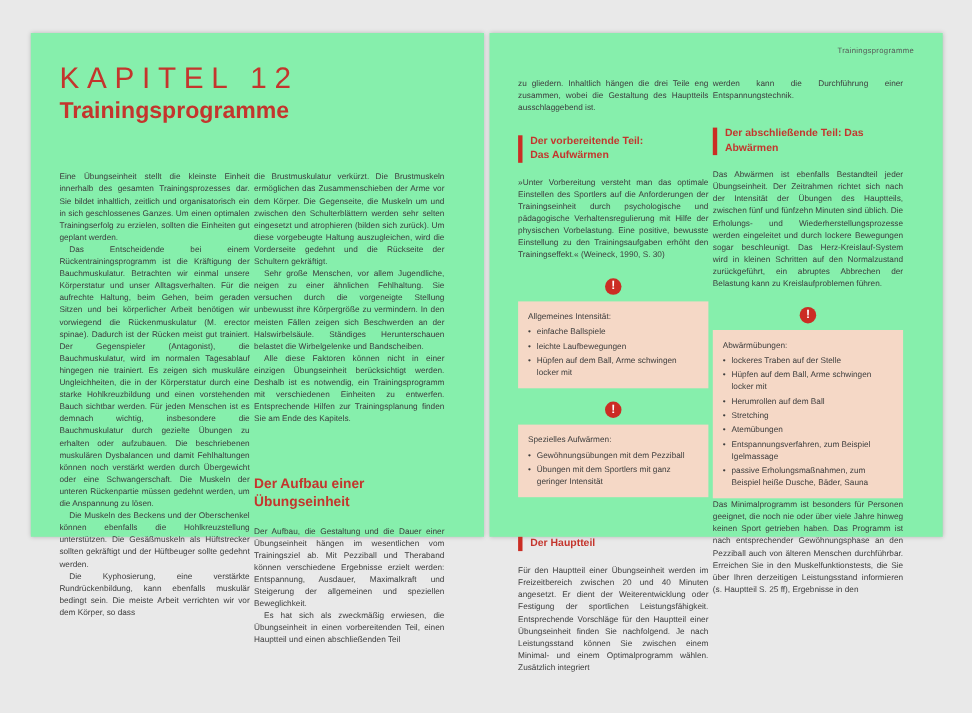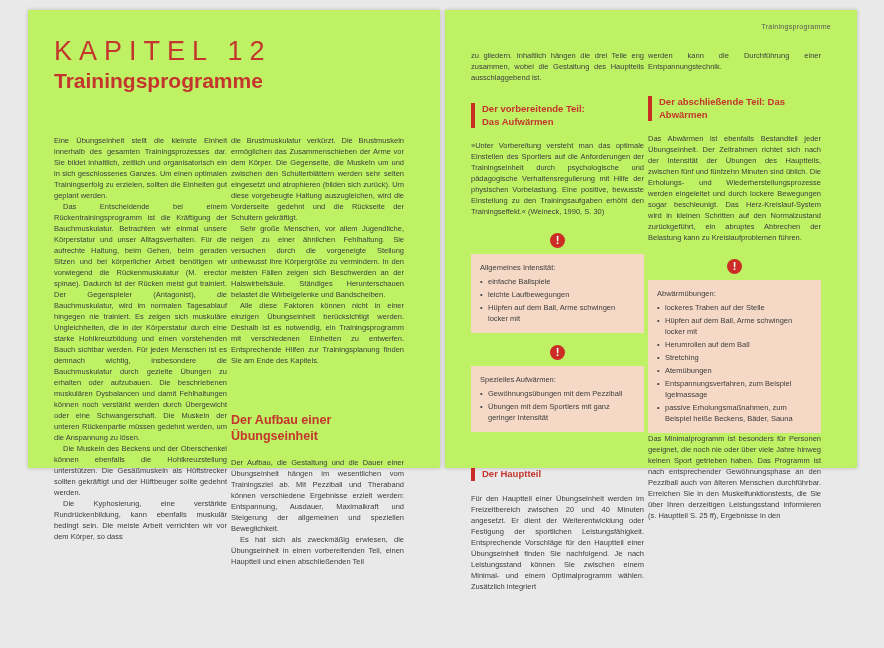--- a/index.html
+++ b/index.html
@@ -4,23 +4,23 @@
 <style>
   html,body { margin:0; padding:0; }
   body {
     width:884px; height:648px; overflow:hidden;
     background:#e9e9e9;
     font-family:"Liberation Sans", sans-serif;
     -webkit-font-smoothing:antialiased;
   }
   .spread { display:flex; gap:5px; padding:10px 0 0 28px; }
   .page {
-    width:412px; height:458px; background:#bef264;
+    width:412px; height:458px; background:#86efac;
     box-shadow:0 0 4px rgba(0,0,0,.22);
-    box-sizing:border-box; position:relative;
+    box-sizing:border-box; position:relative;margin-top:20px;
   }
   .page-inner { padding:26px 26px 0; }
   .page.right .page-inner { padding:13px 26px 0; }
 
   .chapter-label { font-size:27px; letter-spacing:7px; color:#c4352d; }
   .chapter-title { font-size:21px; font-weight:bold; color:#c4352d; margin-top:2px; }
 
   .running-header { text-align:right; font-size:7px; color:#555; letter-spacing:.3px; }
 
   .columns { display:flex; gap:4px; }
@@ -148,21 +148,21 @@
           <div class="alert">!</div>
           <div class="note-box">
             <div class="note-title">Abwärmübungen:</div>
             <ul class="note-list">
               <li>lockeres Traben auf der Stelle</li>
               <li>Hüpfen auf dem Ball, Arme schwingen locker mit</li>
               <li>Herumrollen auf dem Ball</li>
               <li>Stretching</li>
               <li>Atemübungen</li>
               <li>Entspannungsverfahren, zum Beispiel Igelmassage</li>
-              <li>passive Erholungsmaßnahmen, zum Beispiel heiße Beckens, Bäder, Sauna</li>
+              <li>passive Erholungsmaßnahmen, zum Beispiel heiße Dusche, Bäder, Sauna</li>
             </ul>
           </div>
 
           <p>Das Minimalprogramm ist besonders für Personen geeignet, die noch nie oder über viele Jahre hinweg keinen Sport getrieben haben. Das Programm ist nach entsprechender Gewöhnungsphase an den Pezziball auch von älteren Menschen durchführbar. Erreichen Sie in den Muskelfunktionstests, die Sie über Ihren derzeitigen Leistungsstand informieren (s. Hauptteil S. 25 ff), Ergebnisse in den</p>
         </div>
 
       </div>
     </div>
   </div>
 

